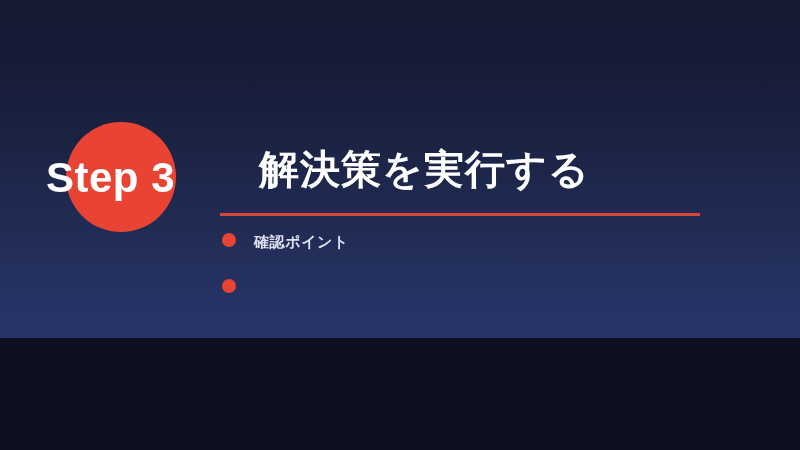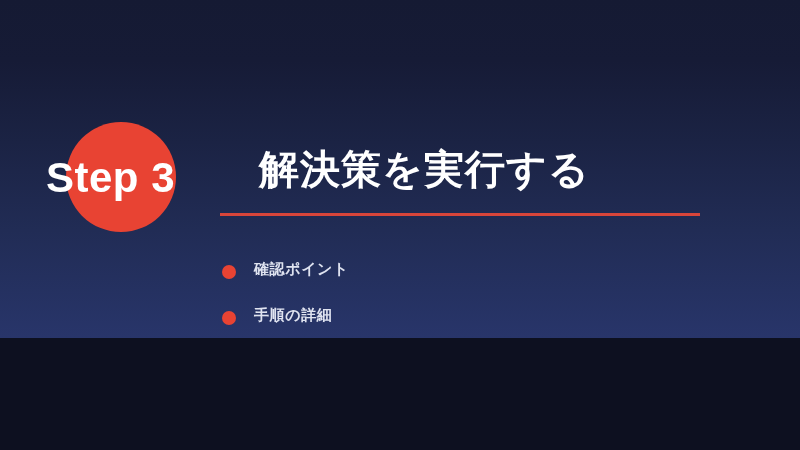--- a/index.html
+++ b/index.html
@@ -69,21 +69,21 @@
   .bullet-list {
     position: absolute;
     left: 220px;
     top: 233px;
     width: 480px;
   }
   .bullet-item {
     position: relative;
     height: 46px;
     display: flex;
-    align-items: flex-end;
+    align-items: flex-start;
   }
   .bullet-dot {
     width: 14px;
     height: 14px;
     border-radius: 50%;
     background: #e84333;
     flex: 0 0 auto;
     margin-left: 2px;
   }
   .bullet-text {
@@ -120,20 +120,19 @@
 
   <div class="bullet-list">
 
     <div class="bullet-item">
       <span class="bullet-dot"></span>
       <span class="bullet-text">確認ポイント</span>
     </div>
 
     <div class="bullet-item">
       <span class="bullet-dot"></span>
-      <span class="bullet-text">手順の詳細</span>
     </div>
 
 
   </div>
 
 
 </div>
 
 </body></html>

